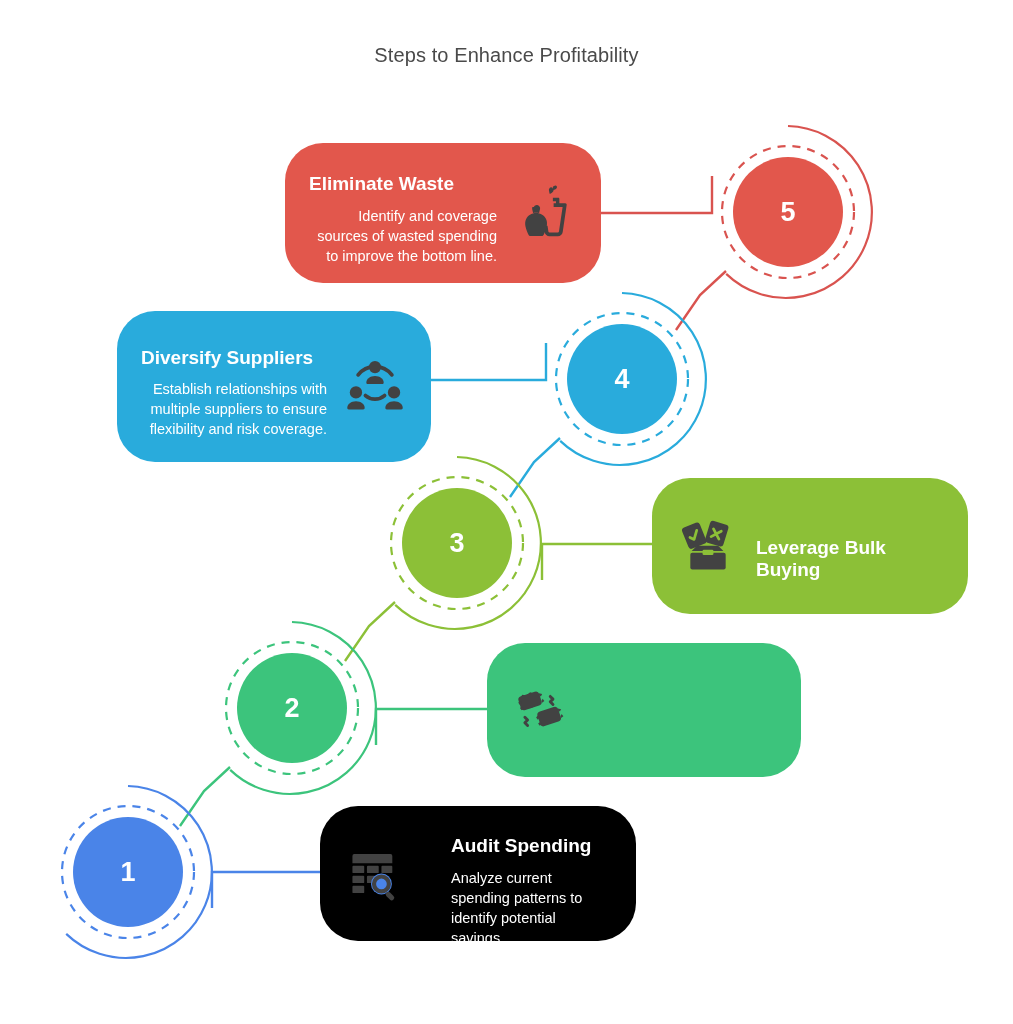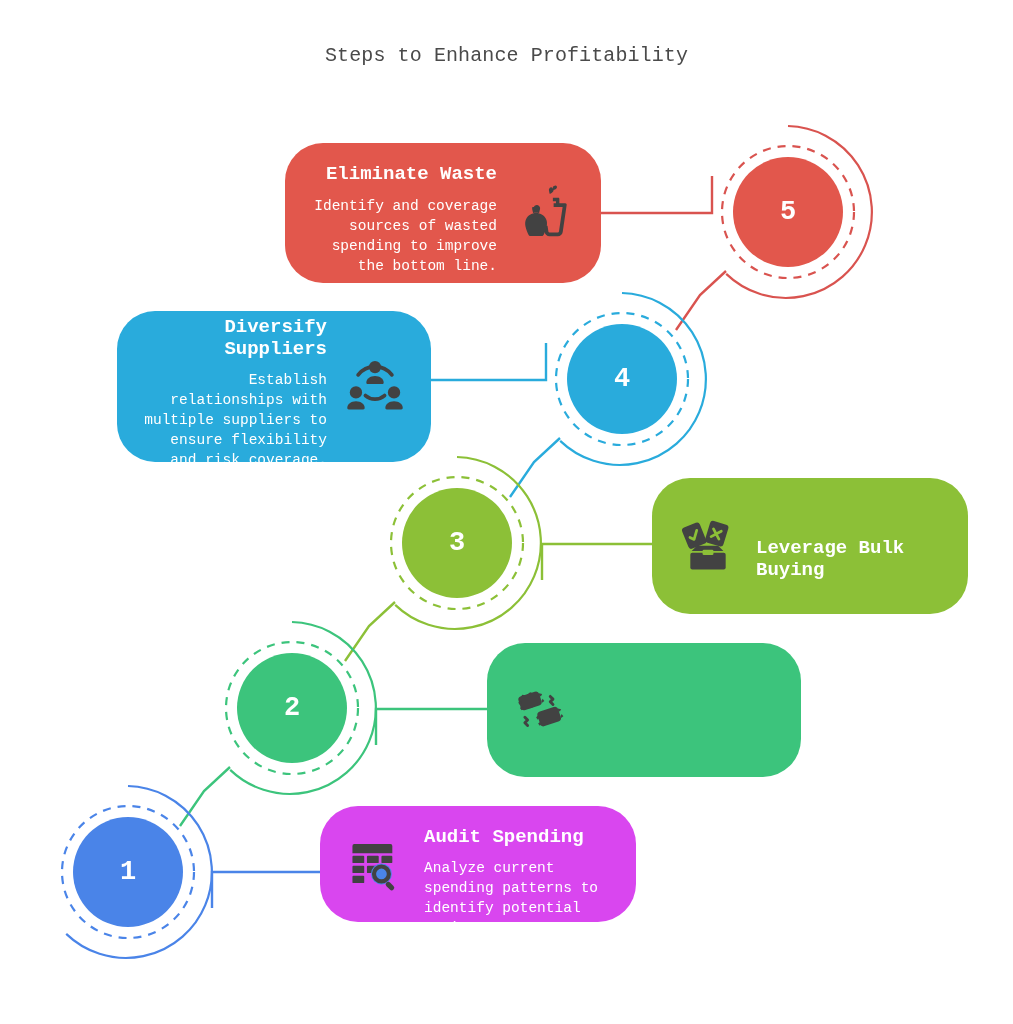--- a/index.html
+++ b/index.html
@@ -14,21 +14,20 @@
     overflow: hidden;
     font-family: "Liberation Sans", sans-serif;
     -webkit-font-smoothing: antialiased;
   }
 
   #stage {
     position: absolute;
     left: 0; top: 0;
     width: 1013px;
     height: 1024px;
-    font-family: Liberation Mono, monospace;
   }
 
   
   .chart-title {
     position: absolute;
     left: 0;
     top: 44px;
     width: 1013px;
     text-align: center;
     font-size: 20px;
@@ -106,21 +105,21 @@
     width: 64px;
     height: 64px;
     display: flex;
     align-items: center;
     justify-content: center;
   }
   .card .card-icon svg { display: block; }
 
   
   .align-right .card-text { text-align: right; }
-  .align-right .card-title { text-align: right; margin-top: 13px; }
+  .align-right .card-title { text-align: left; margin-top: 13px; }
   .align-left  .card-text { text-align: left; margin-top: 36px; }
 
   .icon-left  { order: -1; margin-right: 16px; }
   .icon-right { order: 2;  margin-left: 16px; }
 </style>
 </head>
 <body>
 
 <div id="stage">
 
@@ -278,21 +277,21 @@
             <path d="M25 36l3-2 1 3-3 2zM25 43l3-1 1 3-3 1zM51 34l3 2-2 2-2-2zM51 45l3-1-1-3-2 2z"></path>
           </g>
 
           <path d="M40 17l3 3-3 3 3 3" fill="none" stroke="#424242" stroke-width="3.2" stroke-linecap="round" stroke-linejoin="round"></path>
           <path d="M12 40l3 3-3 3 3 3" fill="none" stroke="#424242" stroke-width="3.2" stroke-linecap="round" stroke-linejoin="round"></path>
         </g>
       </svg>
     </div>
   </div>
 
-  <div class="card align-left" style="left:320px; top:806px; width:316px; height:116px; background:#d946ef;">
+  <div class="card align-left" style="left:320px; top:806px; width:316px; height:135px; background:#000000;gap:27px;">
     <div class="card-icon icon-left">
       <svg viewBox="0 0 64 64" width="58" height="58" xmlns="http://www.w3.org/2000/svg">
         <g fill="#424242">
 
           <path d="M8 10h40a2 2 0 0 1 2 2v8H6v-8a2 2 0 0 1 2-2z"></path>
           <rect x="6" y="23" width="13" height="8" rx="1"></rect>
           <rect x="22" y="23" width="13" height="8" rx="1"></rect>
           <rect x="38" y="23" width="12" height="8" rx="1"></rect>
           <rect x="6" y="34" width="13" height="8" rx="1"></rect>
           <rect x="22" y="34" width="13" height="8" rx="1"></rect>

